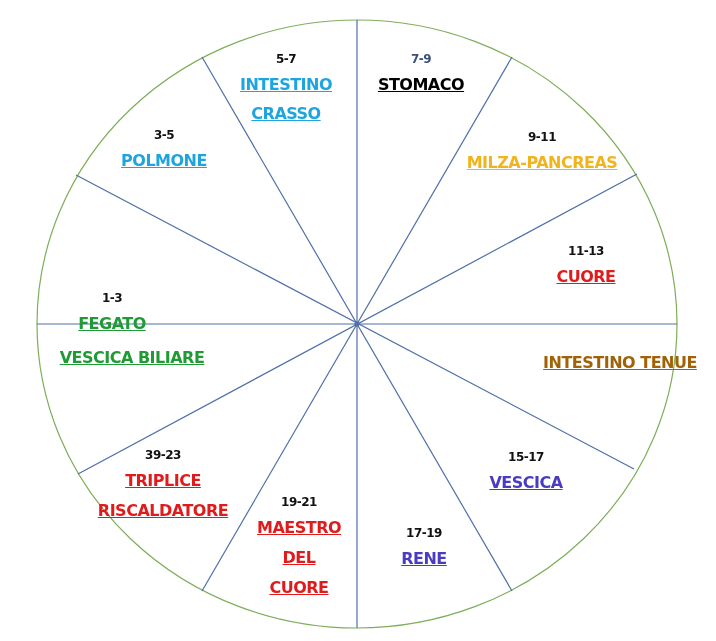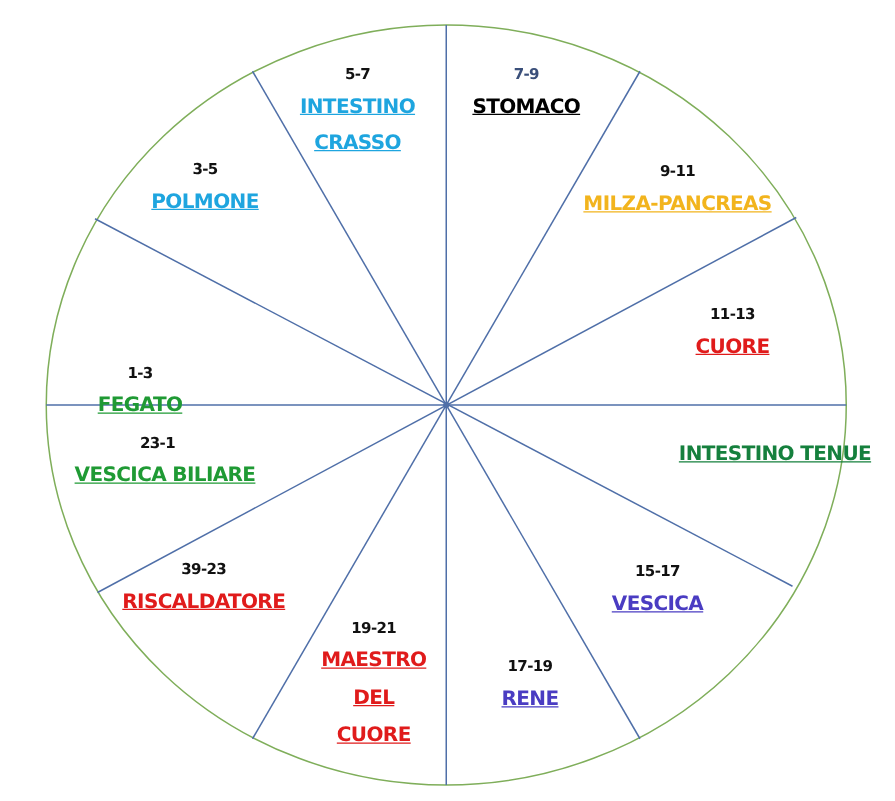--- a/index.html
+++ b/index.html
@@ -52,30 +52,30 @@
   <span class="hours">1-3</span>
   <span class="organ" style="color:#1f9a34;">FEGATO</span>
 </div>
 
 <div class="label" style="left:540px; top:240px; width:92px;">
   <span class="hours">11-13</span>
   <span class="organ" style="color:#e01b1b;">CUORE</span>
 </div>
 
 <div class="label" style="left:40px; top:343px; width:184px;">
-  <span class="hours" style="padding-right:12px;">23-1</span>
   <span class="organ" style="color:#1f9a34;">VESCICA BILIARE</span>
 </div>
 
 <div class="label" style="left:524px; top:348px; width:192px;">
-  <span class="organ" style="color:#15803d;">INTESTINO TENUE</span>
+  <span class="organ" style="color:#a16207;">INTESTINO TENUE</span>
 </div>
 
 <div class="label" style="left:80px; top:444px; width:166px;">
   <span class="hours">39-23</span>
+  <span class="organ" style="color:#e01b1b;">TRIPLICE</span>
   <span class="organ" style="color:#e01b1b;">RISCALDATORE</span>
 </div>
 
 <div class="label" style="left:474px; top:446px; width:104px;">
   <span class="hours">15-17</span>
   <span class="organ" style="color:#4a3cc2;">VESCICA</span>
 </div>
 
 <div class="label" style="left:244px; top:491px; width:110px;">
   <span class="hours">19-21</span>

